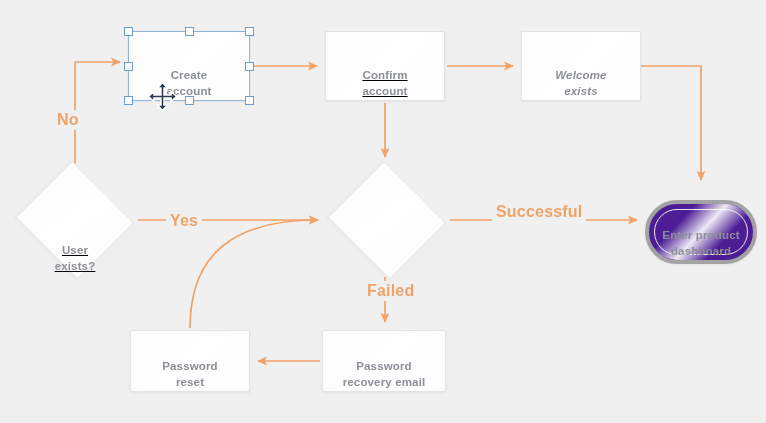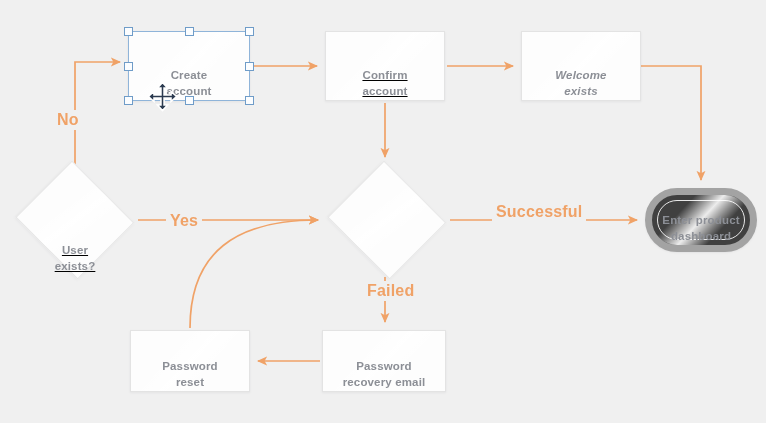--- a/index.html
+++ b/index.html
@@ -48,24 +48,25 @@
   }
   .shape-rect::after {
     content: "";
     position: absolute;
     left: 0; top: 0; right: 0; bottom: 0;
     background: linear-gradient(133deg, rgba(255,255,255,0) 32%, rgba(255,255,255,0.85) 50%, rgba(255,255,255,0) 68%);
     pointer-events: none;
   }
   
   .shape-pill {
-    background: #404040;
-    border: 7px solid #a3a3a3;
+    background: #4c1d95;
+    border: 4px solid #a3a3a3;
     border-radius: 34px;
     box-shadow: 0 1px 2px rgba(120,120,130,0.10);
+    margin-top: 12px;
   }
   .shape-pill::after {
     content: "";
     position: absolute;
     left: 0; top: 0; right: 0; bottom: 0;
     border-radius: 34px;
     background: linear-gradient(133deg, rgba(255,255,255,0) 30%, rgba(255,255,255,0.9) 50%, rgba(255,255,255,0) 70%);
     pointer-events: none;
   }
   .shape-pill .inner-ring {

